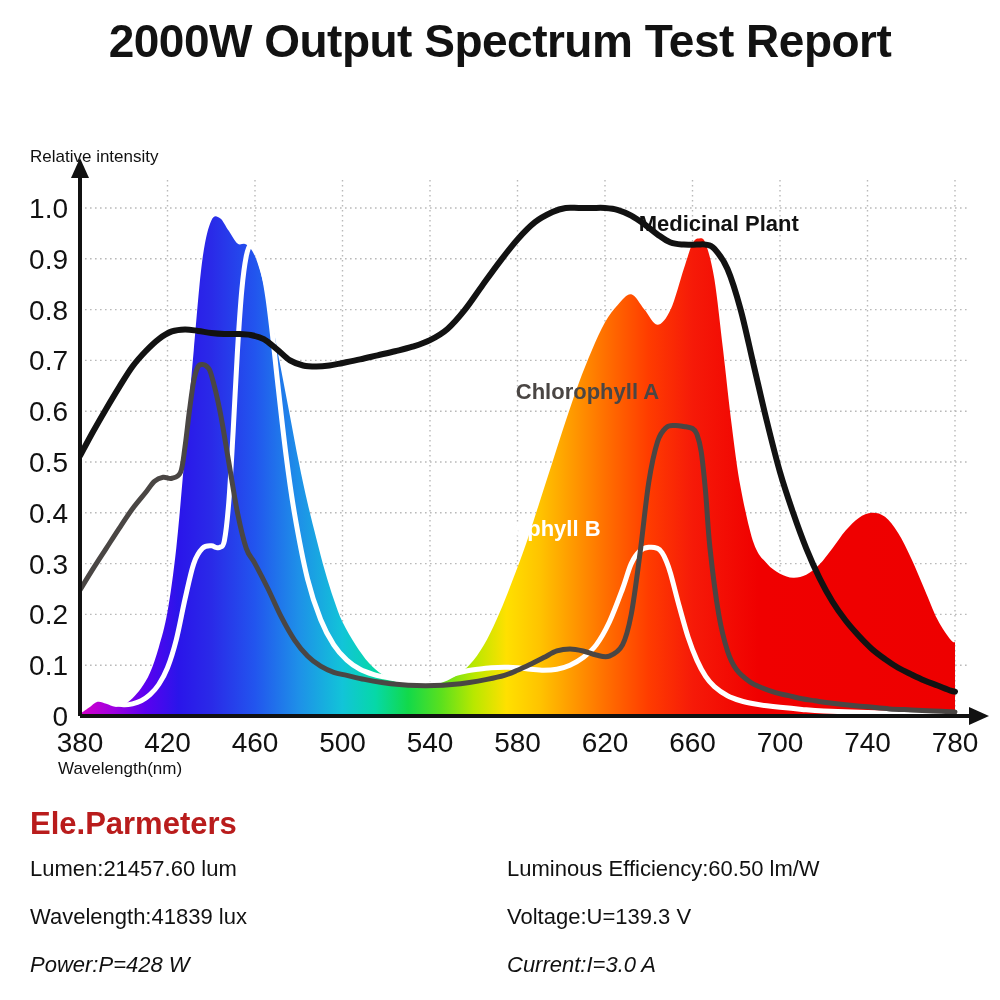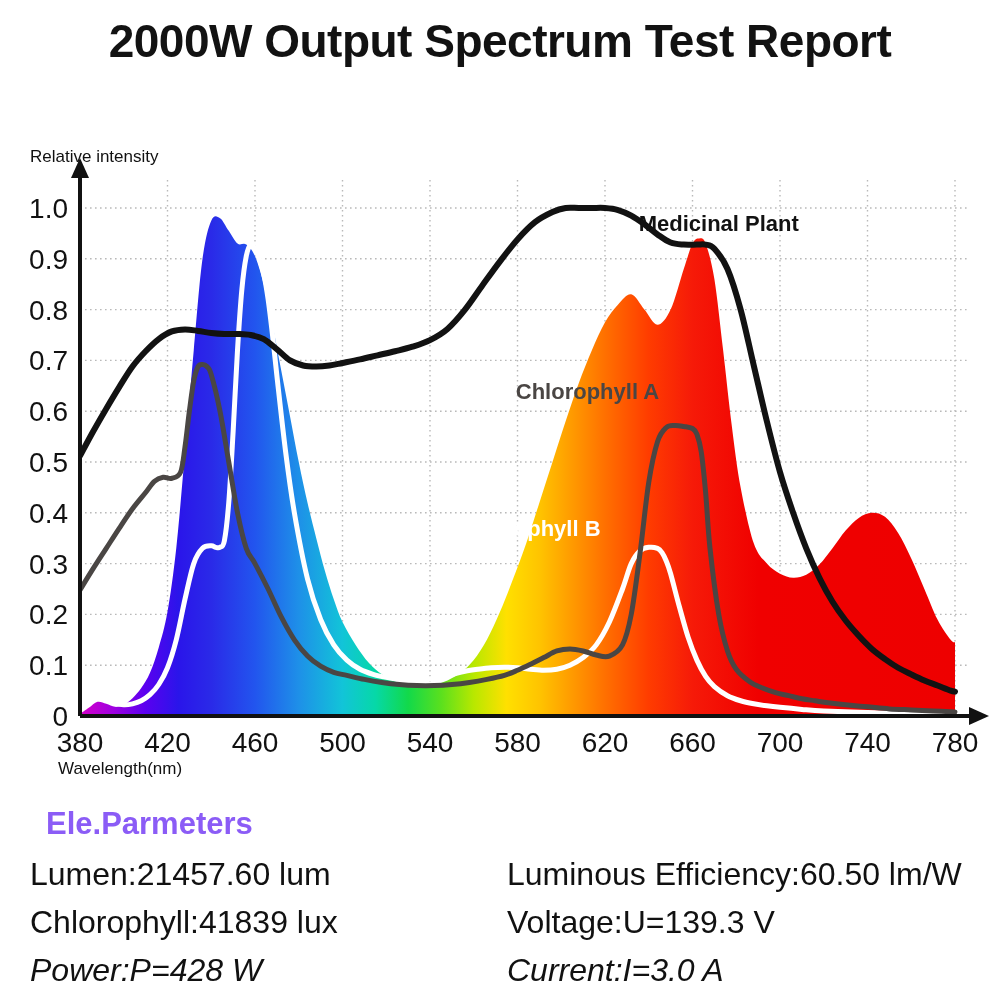--- a/index.html
+++ b/index.html
@@ -43,24 +43,24 @@
   .curve-label{
     font-family:"Liberation Sans",sans-serif;
     font-size:22px;font-weight:700;
   }
   .lbl-medicinal{fill:#121212;}
   .lbl-chla{fill:#4a4644;}
   .lbl-chlb{fill:#ffffff;}
 
   .params{position:absolute;left:0;top:806px;width:1000px;}
   .params-title{
-    position:absolute;left:46px;top:0;
-    font-size:31px;font-weight:700;color:#8b5cf6;white-space:nowrap;
+    position:absolute;left:30px;top:0;
+    font-size:31px;font-weight:700;color:#b91c1c;white-space:nowrap;
   }
-  .prow{position:absolute;font-size:32px;color:#111;white-space:nowrap;}
+  .prow{position:absolute;font-size:22px;color:#111;white-space:nowrap;}
   .col-l{left:30px;}
   .col-r{left:507px;text-align:right;}
   .r1{top:50px;}
   .r2{top:98px;}
   .r3{top:146px;font-style:italic;}
 </style>
 </head>
 <body>
 
 <div id="report">
@@ -165,21 +165,21 @@
 
       <text class="axis-name" x="30" y="22">Relative intensity</text>
       <text class="axis-name" x="58" y="634">Wavelength(nm)</text>
     </svg>
   </div>
 
   <div class="params">
     <div class="params-title">Ele.Parmeters</div>
 
     <div class="prow col-l r1">Lumen:21457.60 lum</div>
-    <div class="prow col-l r2">Chlorophyll:41839 lux</div>
+    <div class="prow col-l r2">Wavelength:41839 lux</div>
     <div class="prow col-l r3">Power:P=428 W</div>
 
     <div class="prow col-r r1">Luminous Efficiency:60.50 lm/W</div>
     <div class="prow col-r r2">Voltage:U=139.3 V</div>
     <div class="prow col-r r3">Current:I=3.0 A</div>
   </div>
 
 </div>
 
 </body></html>

